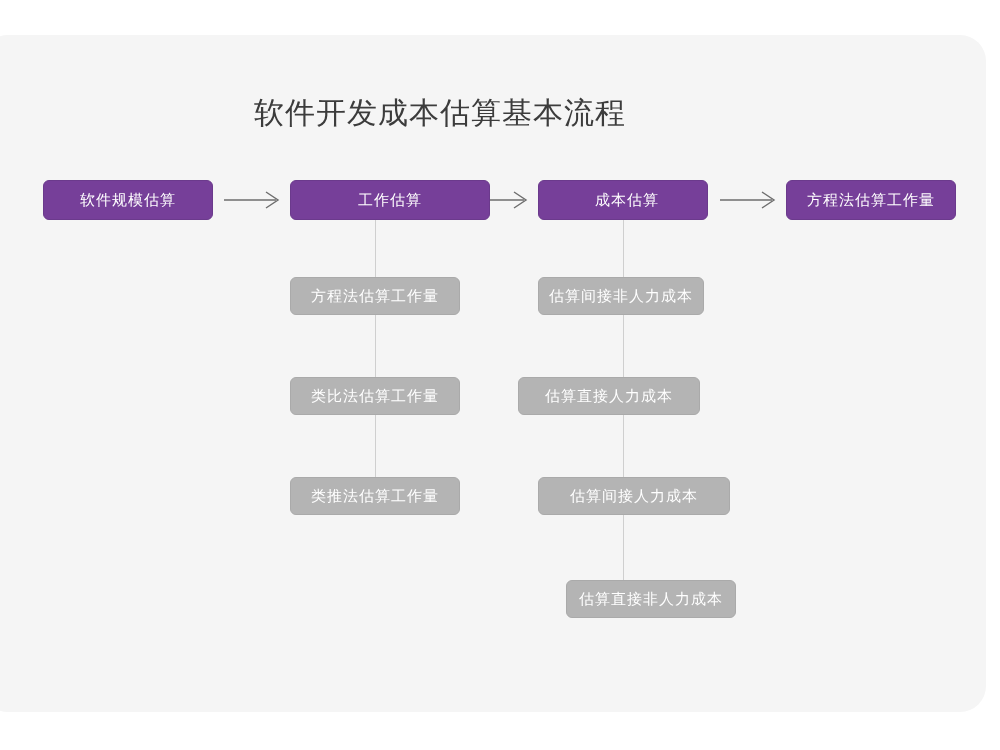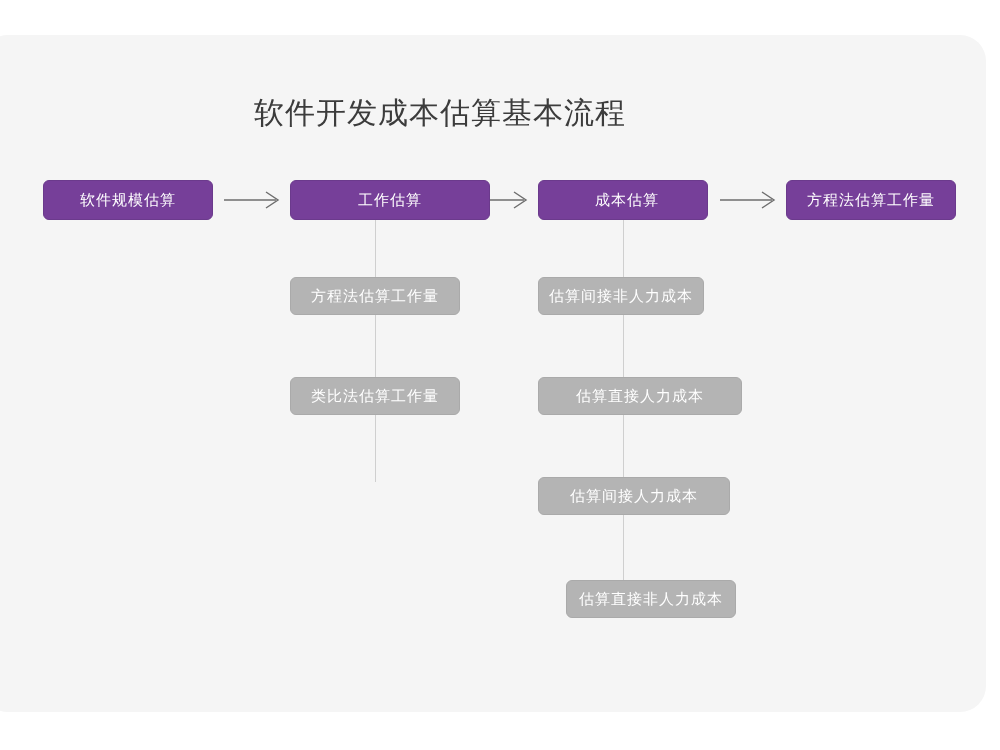--- a/index.html
+++ b/index.html
@@ -142,26 +142,29 @@
   </div>
 
   <div class="node secondary" style="left:290px; top:277px; width:170px;text-align:center;">
     <span>方程法估算工作量</span>
   </div>
 
   <div class="node secondary" style="left:290px; top:377px; width:170px;">
     <span>类比法估算工作量</span>
   </div>
 
+  <div class="node secondary" style="left:290px; top:477px; width:170px;">
+    <span>类推法估算工作量</span>
+  </div>
 
   <div class="node secondary" style="left:538px; top:277px; width:166px;">
     <span>估算间接非人力成本</span>
   </div>
 
-  <div class="node secondary" style="left:538px; top:377px; width:204px;text-align:right;">
+  <div class="node secondary" style="left:518px; top:377px; width:182px;text-align:right;">
     <span>估算直接人力成本</span>
   </div>
 
   <div class="node secondary" style="left:538px; top:477px; width:192px;">
     <span>估算间接人力成本</span>
   </div>
 
   <div class="node secondary" style="left:538px; top:580px; width:170px;margin-left:28px;">
     <span>估算直接非人力成本</span>
   </div>

